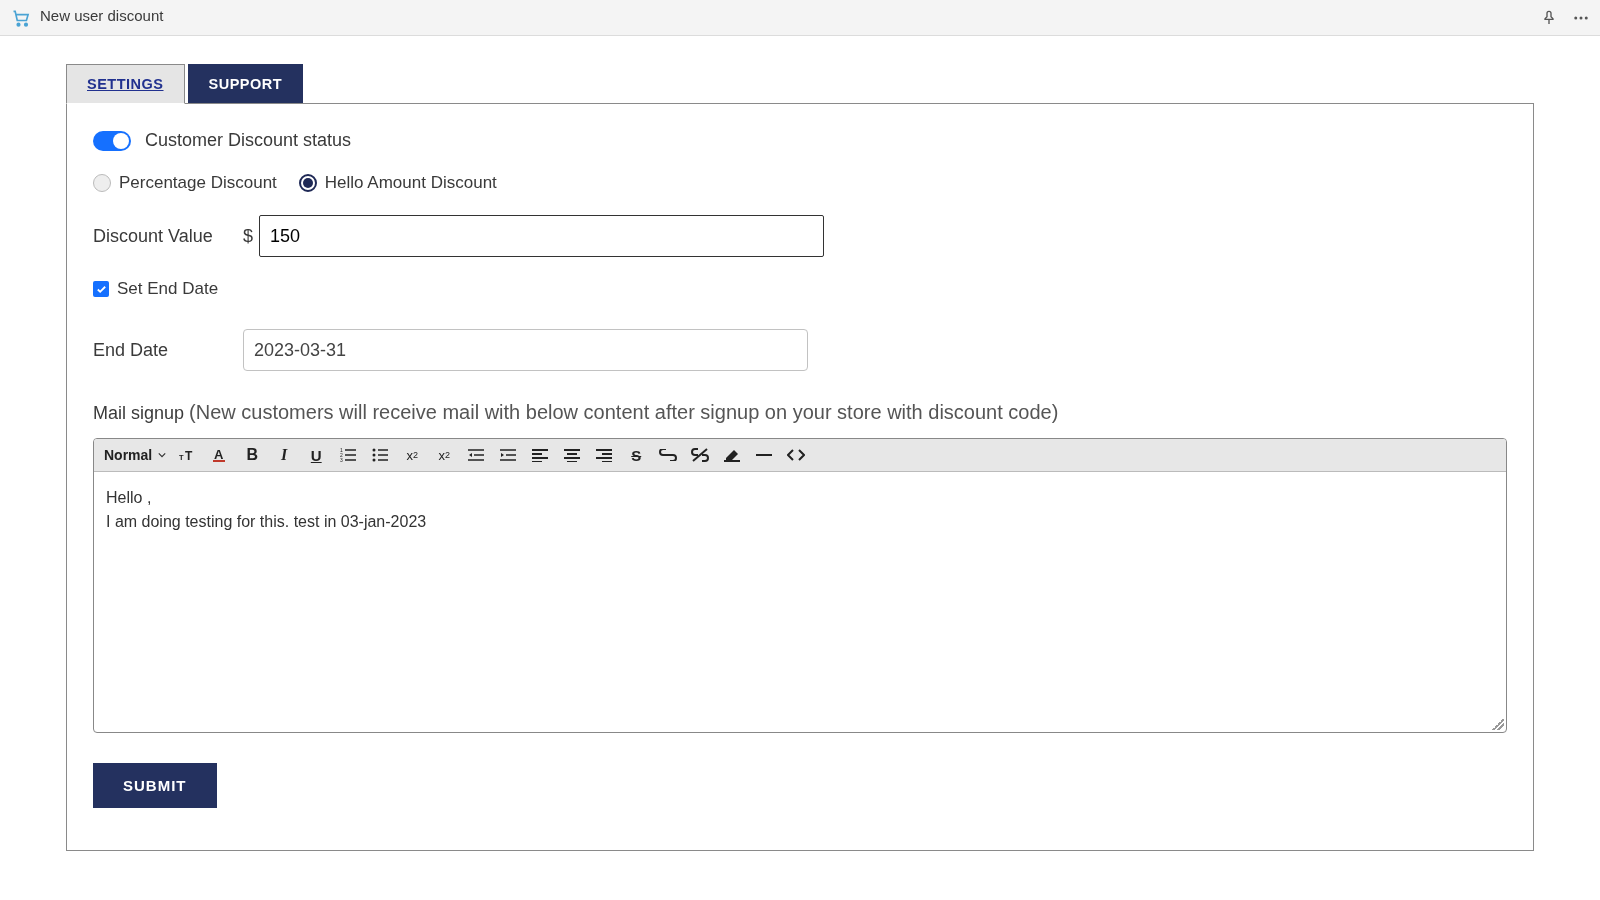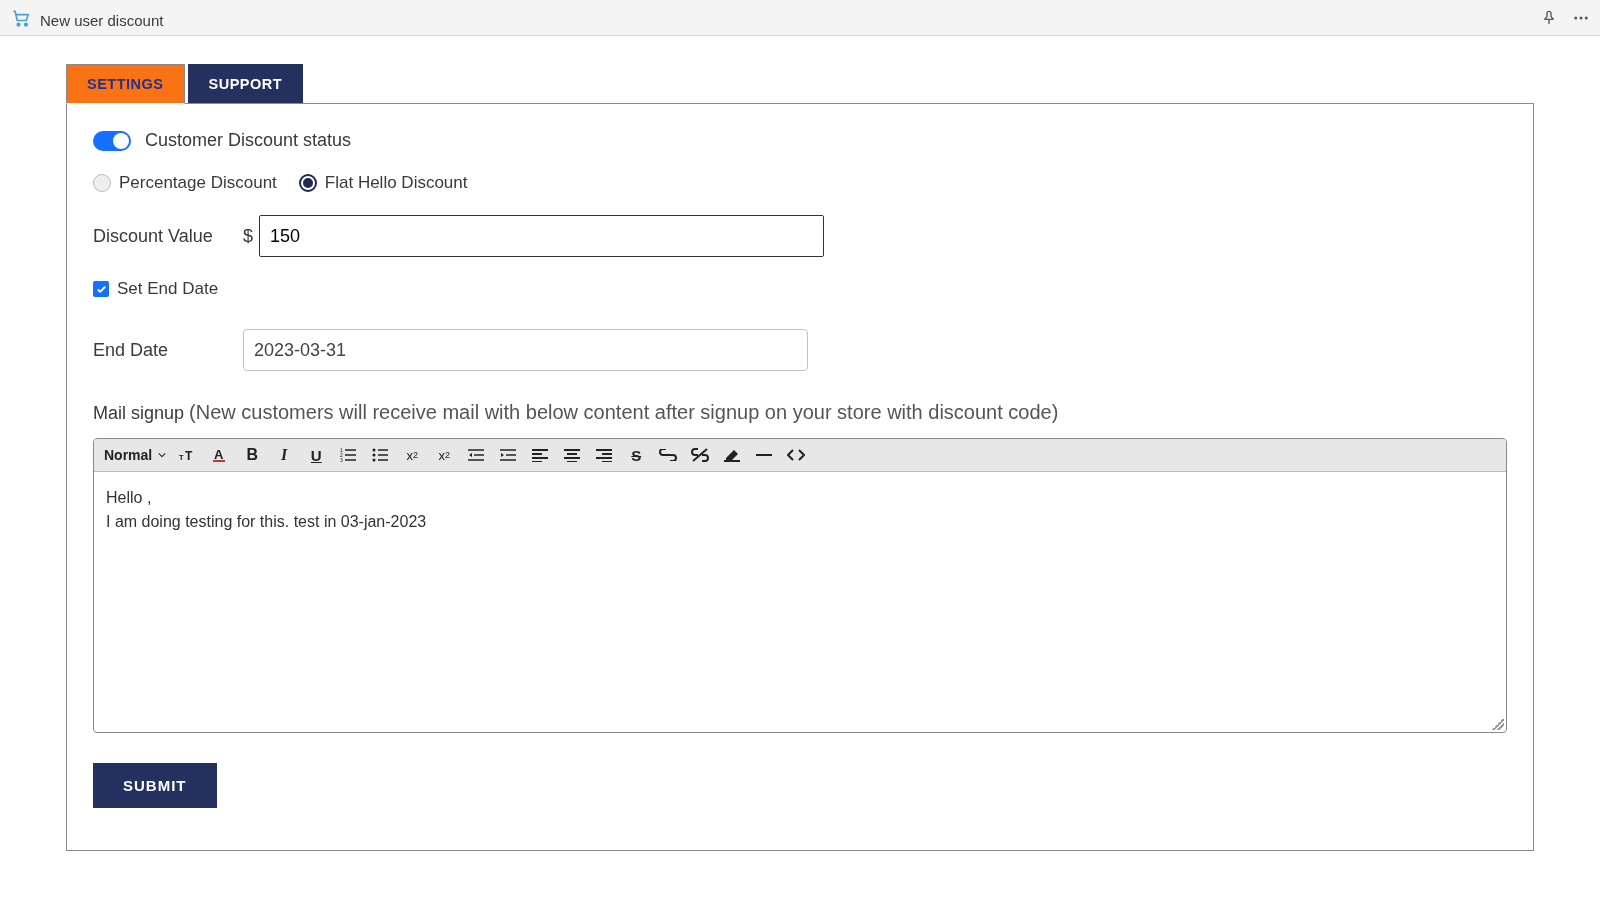--- a/index.html
+++ b/index.html
@@ -12,21 +12,21 @@
   }
   .topbar {
     height: 36px;
     background: #f4f4f4;
     border-bottom: 1px solid #dcdcdc;
     display: flex;
     align-items: center;
     padding: 0 10px;
     justify-content: space-between;
   }
-  .topbar-left { display: flex; align-items: flex-end; gap: 8px; }
+  .topbar-left { display: flex; align-items: flex-start; gap: 8px; }
   .cart-icon-wrap {
     position: relative;
     width: 22px; height: 22px;
     display:flex;align-items:center;justify-content:center;
   }
   .topbar-title { font-size: 15px; color: #3a3a3a; }
   .topbar-right { display:flex; align-items:center; gap:14px; color:#555; }
   .pin-icon, .dots-icon { width:18px;height:18px; display:flex;align-items:center;justify-content:center; cursor:pointer;}
   .dots-icon { font-size:18px; letter-spacing:2px; }
 
@@ -39,26 +39,26 @@
   .tabs { display:flex; }
   .tab {
     padding: 11px 20px 10px;
     font-size: 14.5px;
     font-weight: 700;
     letter-spacing: 0.5px;
     text-transform: uppercase;
     cursor: pointer;
   }
   .tab.active {
-    background:#f97316;
+    background:#e5e5e5;
     color:#21318f;
     border:1px solid #8a8a8a;
     border-bottom:1px solid #fff;
     margin-bottom:-1px;
-    position:relative; z-index:1;
+    position:relative; z-index:1;text-decoration:underline;
   }
   .tab.inactive {
     background:#24315f;
     color:#fff;
     border:1px solid #24315f;
     margin-left:3px;
   }
   .tab.inactive:first-of-type{margin-left:0;}
 
   .panel {
@@ -209,21 +209,21 @@
         <div class="radio-item">
           <span class="radio-outer">
               <span class="radio-inner"></span>
             </span>
           <span>Percentage Discount</span>
         </div>
         <div class="radio-item selected">
           <span class="radio-outer">
               <span class="radio-inner"></span>
             </span>
-          <span>Flat Hello Discount</span>
+          <span>Hello Amount Discount</span>
         </div>
       </div>
     </div>
 
     <div class="row">
       <span class="field-label">Discount Value</span>
       <span class="currency-sym">$</span>
       <input class="text-input" value="150" style="">
     </div>
 

